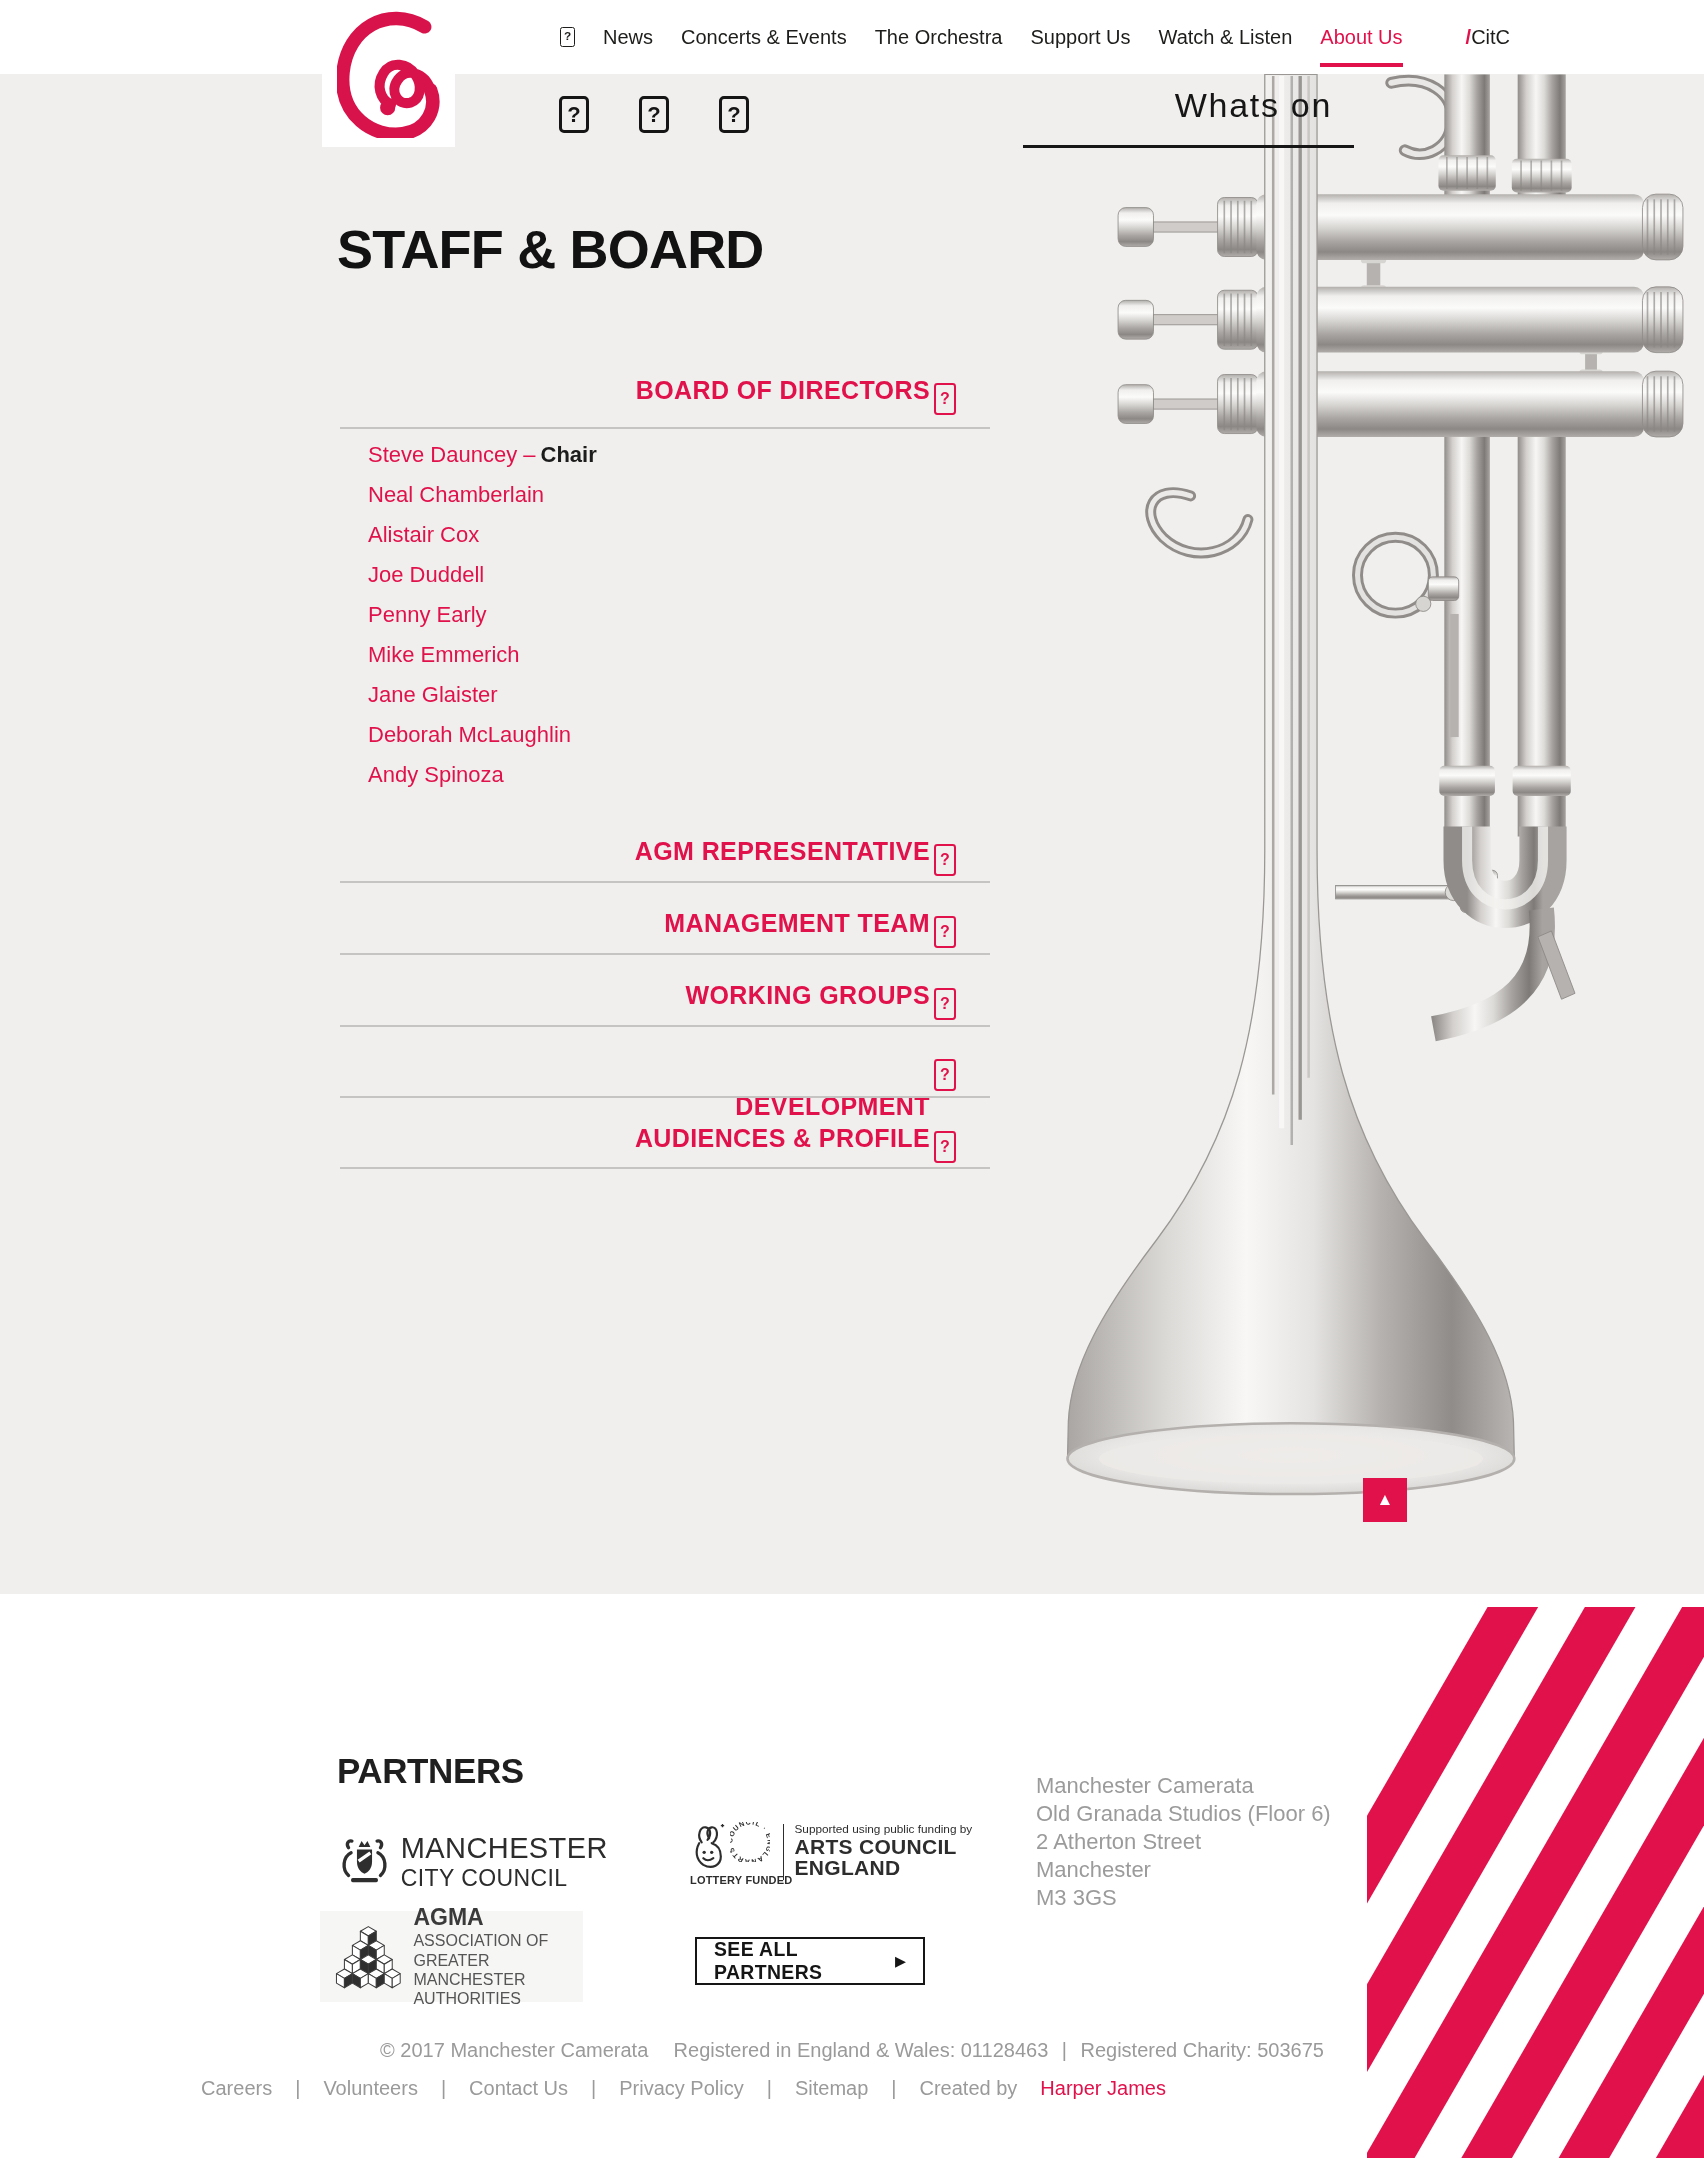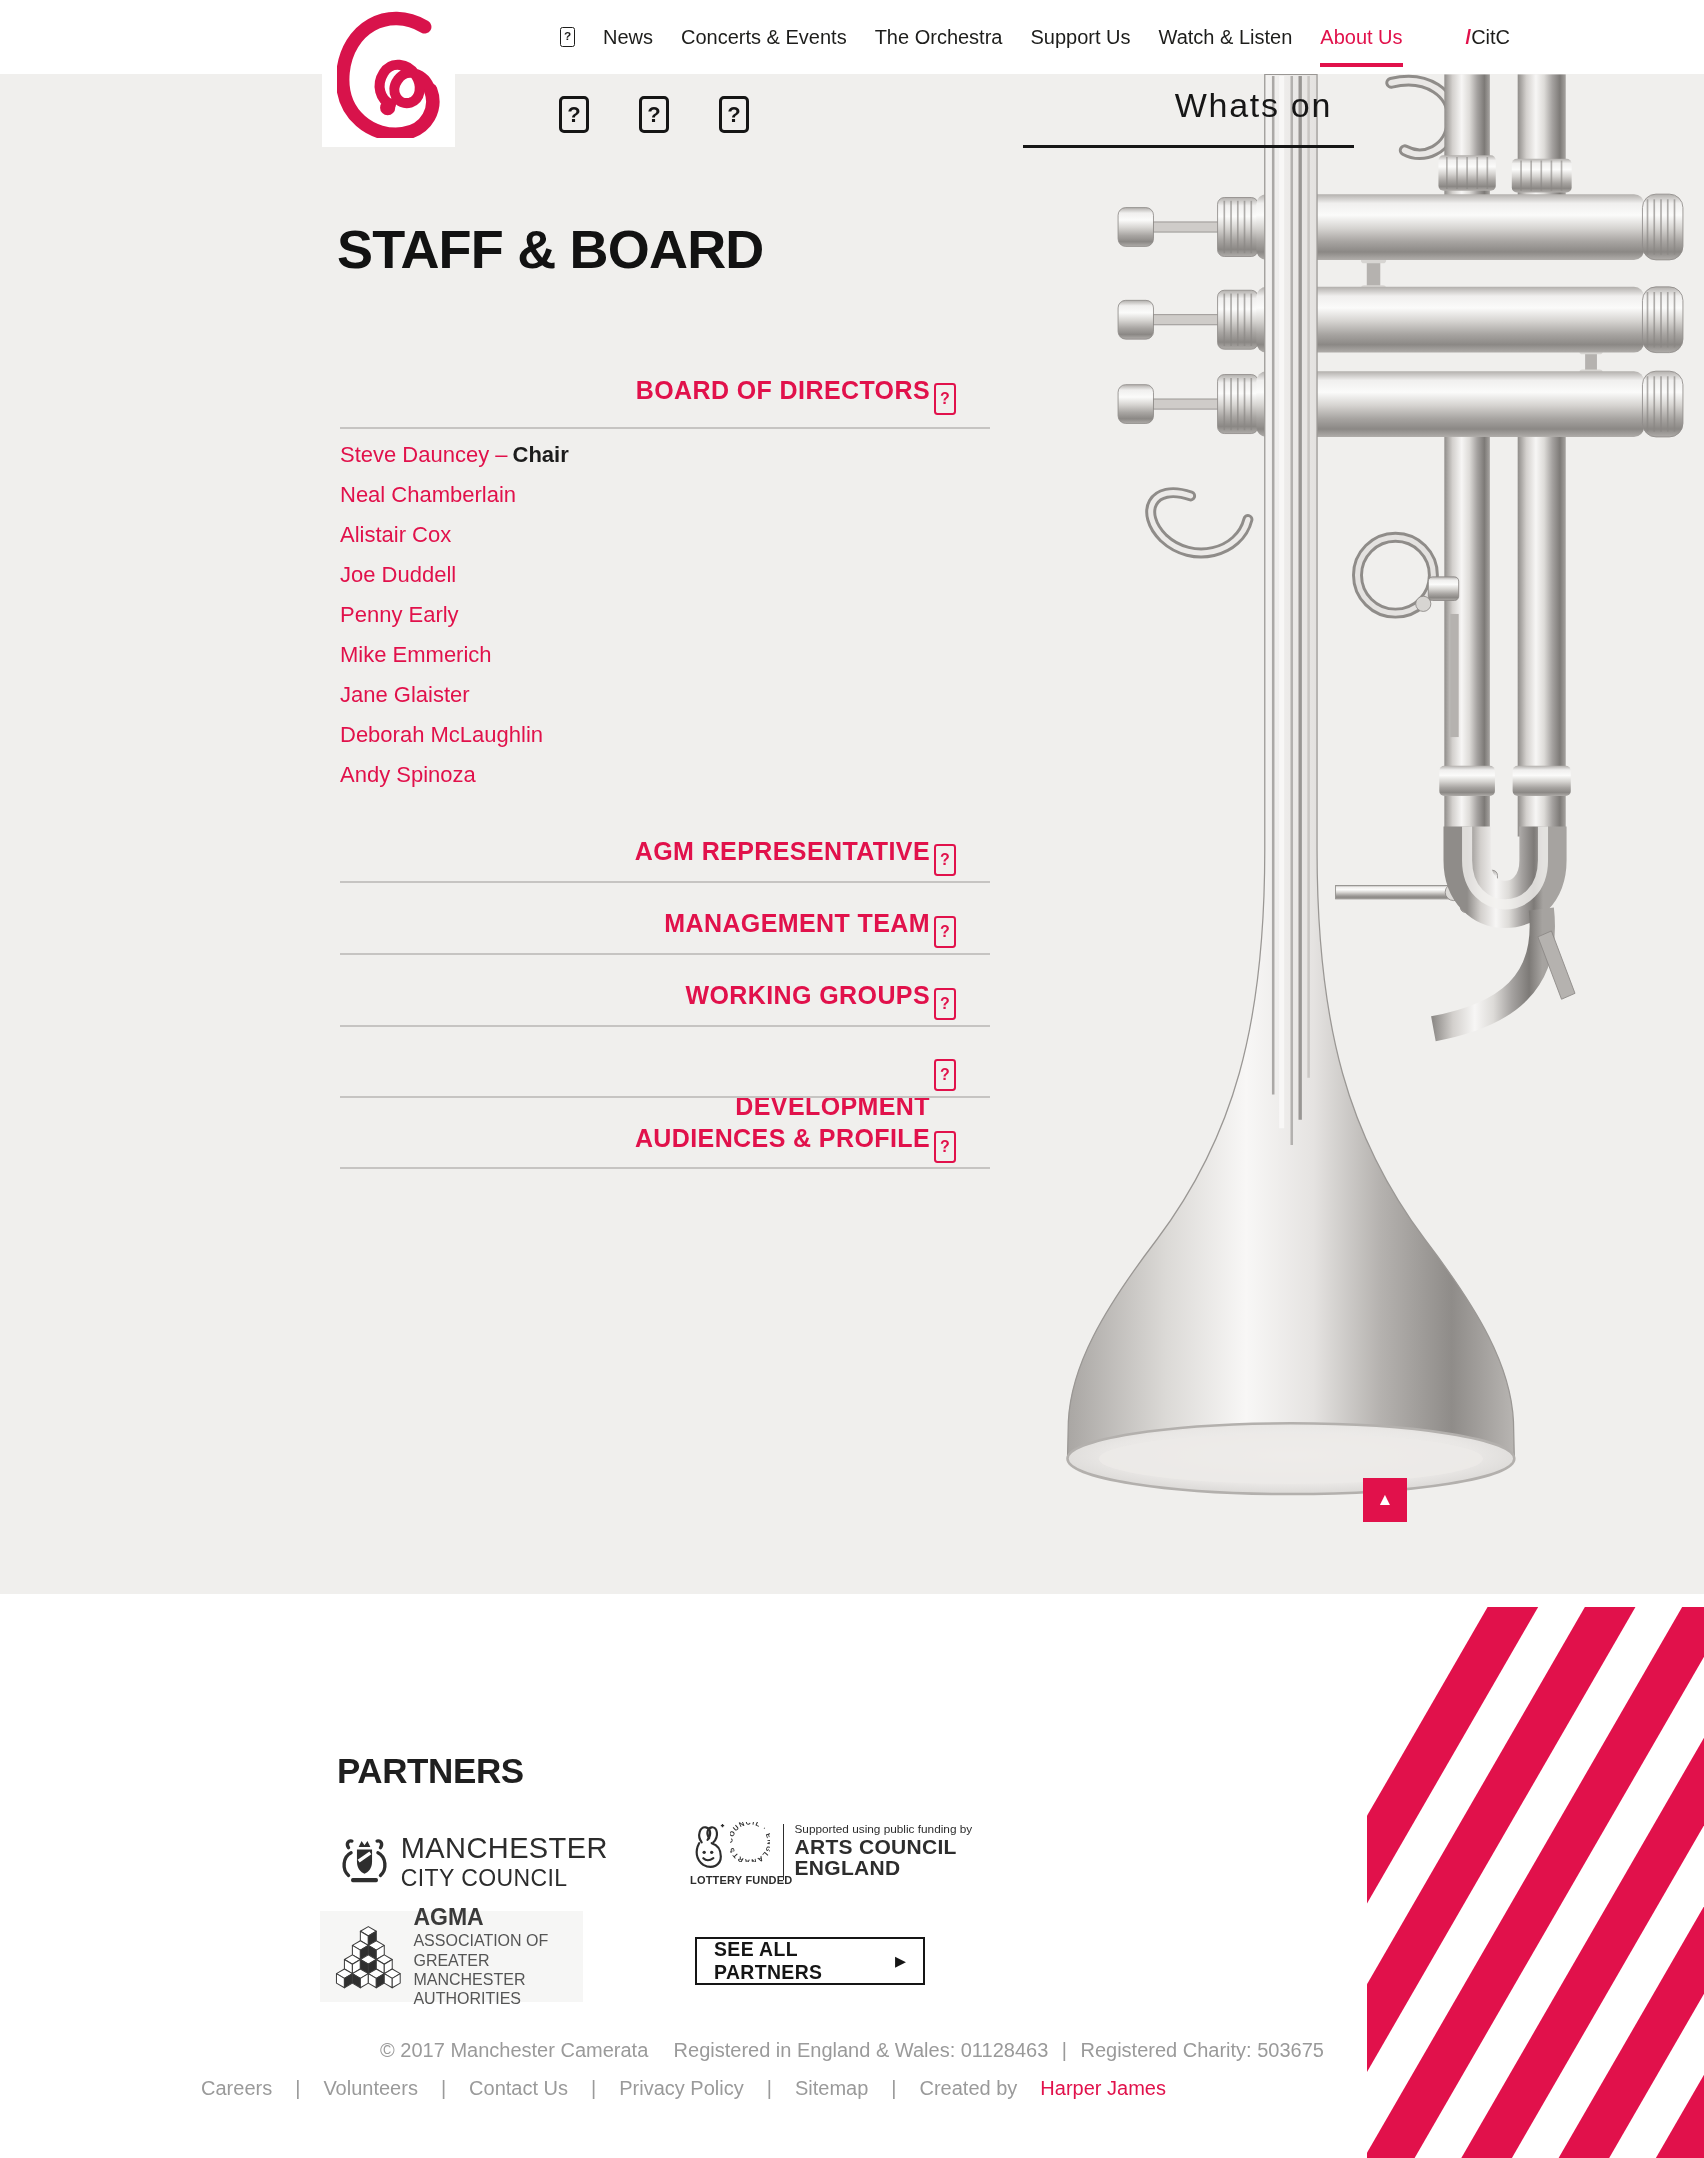--- a/index.html
+++ b/index.html
@@ -38,21 +38,21 @@
   .whats-on-underline { position:absolute; left:1023px; top:145px; width:331px; height:2.5px; background:#161616; z-index:3; }
 
   .page-title { position:absolute; left:337px; top:218px; font-size:54px; font-weight:700; letter-spacing:-0.8px; color:#121212; z-index:2; }
 
   .acc-title { position:absolute; left:340px; width:590px; font-size:25px; font-weight:700; letter-spacing:0.4px; color:#e1114b; z-index:2; cursor:pointer;text-align:right; }
   .acc-icon  { position:absolute; left:934px; z-index:2; }
   .divider   { position:absolute; left:340px; width:650px; height:1.7px; background:#c6c4c2; z-index:2; }
 
   .board-list { position:absolute; left:340px; top:435px; list-style:none; z-index:2; }
   .board-list li { line-height:40px; font-size:22px; }
-  .member-name { color:#e1114b; font-weight:500; cursor:pointer; }
+  .member-name { color:#e1114b; font-weight:500; cursor:pointer;margin-left:28px; }
   .member-role { color:#1c1c1c; font-weight:600; margin-left:5px; }
 
   .scroll-top { position:absolute; left:1363px; top:1478px; width:44px; height:44px; background:#e1114b; color:#ffffff; display:flex; align-items:center; justify-content:center; font-size:17px; z-index:5; cursor:pointer; }
 
   
   .footer { position:absolute; left:0; top:1595px; width:1704px; height:564px; background:#ffffff; z-index:2; }
   .stripes { position:absolute; right:0; bottom:0; width:337px; height:552px; }
 
   .partners-title { position:absolute; left:337px; top:156px; font-size:35px; font-weight:800; letter-spacing:-0.4px; color:#1f1f1f; }
 
@@ -420,20 +420,27 @@
       <div class="sm">GREATER MANCHESTER</div>
       <div class="sm">AUTHORITIES</div>
     </div>
   </div>
 
   <div class="see-all">
     <span class="lbl">SEE ALL PARTNERS</span>
     <span class="arr">▶</span>
   </div>
 
+  <div class="address">
+    <div>Manchester Camerata</div>
+    <div>Old Granada Studios (Floor 6)</div>
+    <div>2 Atherton Street</div>
+    <div>Manchester</div>
+    <div>M3 3GS</div>
+  </div>
 
   <div class="legal">
     <span>© 2017 Manchester Camerata</span>
     <span class="wide-gap">Registered in England &amp; Wales: 01128463</span>
     <span>|</span>
     <span>Registered Charity: 503675</span>
   </div>
 
   <div class="links">
     <span class="lnk">Careers</span>

